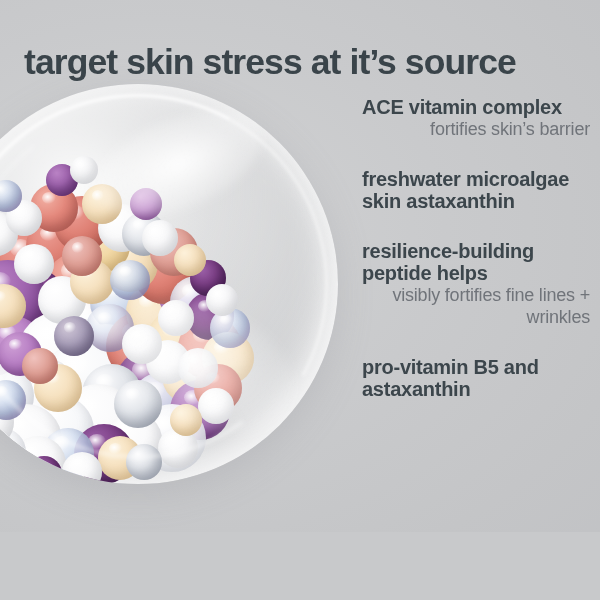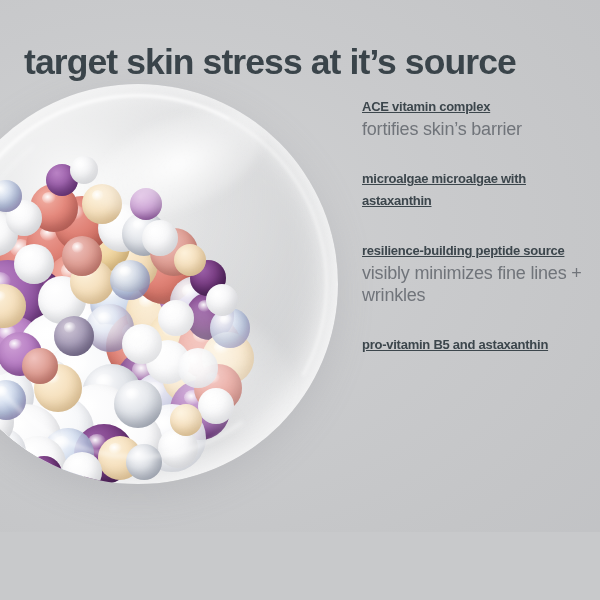--- a/index.html
+++ b/index.html
@@ -147,33 +147,33 @@
     position: absolute;
     left: 362px;
     top: 96px;
     width: 228px;
   }
   .benefit {
     margin-bottom: 28px;
   }
   .benefit:last-child { margin-bottom: 0; }
   .b-title {
-    font-size: 13px;
+    font-size: 20px;
     font-weight: bold;
     line-height: 22px;
     letter-spacing: -0.25px;
     color: #3c464c;
-    text-decoration: underline;
   }
   .b-desc {
     font-size: 18px;
     font-weight: normal;
     line-height: 22px;
     letter-spacing: -0.2px;
     color: #70747a;
+    text-align: right;
   }
 </style>
 </head>
 <body>
 
 <div id="canvas">
 
   <h1 id="headline">target skin stress at it’s source</h1>
 
   <div id="sphere-wrap">
@@ -268,24 +268,24 @@
       <div class="rim-arc rim-b"></div>
     </div>
   </div>
 
   <div id="benefits">
     <div class="benefit">
       <div class="b-title">ACE vitamin complex</div>
       <div class="b-desc">fortifies skin’s barrier</div>
     </div>
     <div class="benefit">
-      <div class="b-title">microalgae microalgae with astaxanthin</div>
-    </div>
-    <div class="benefit">
-      <div class="b-title">resilience-building peptide source</div>
-      <div class="b-desc">visibly minimizes fine lines + wrinkles</div>
+      <div class="b-title">freshwater microalgae skin astaxanthin</div>
+    </div>
+    <div class="benefit">
+      <div class="b-title">resilience-building peptide helps</div>
+      <div class="b-desc">visibly fortifies fine lines + wrinkles</div>
     </div>
     <div class="benefit">
       <div class="b-title">pro-vitamin B5 and astaxanthin</div>
     </div>
   </div>
 
 </div>
 
 </body></html>

